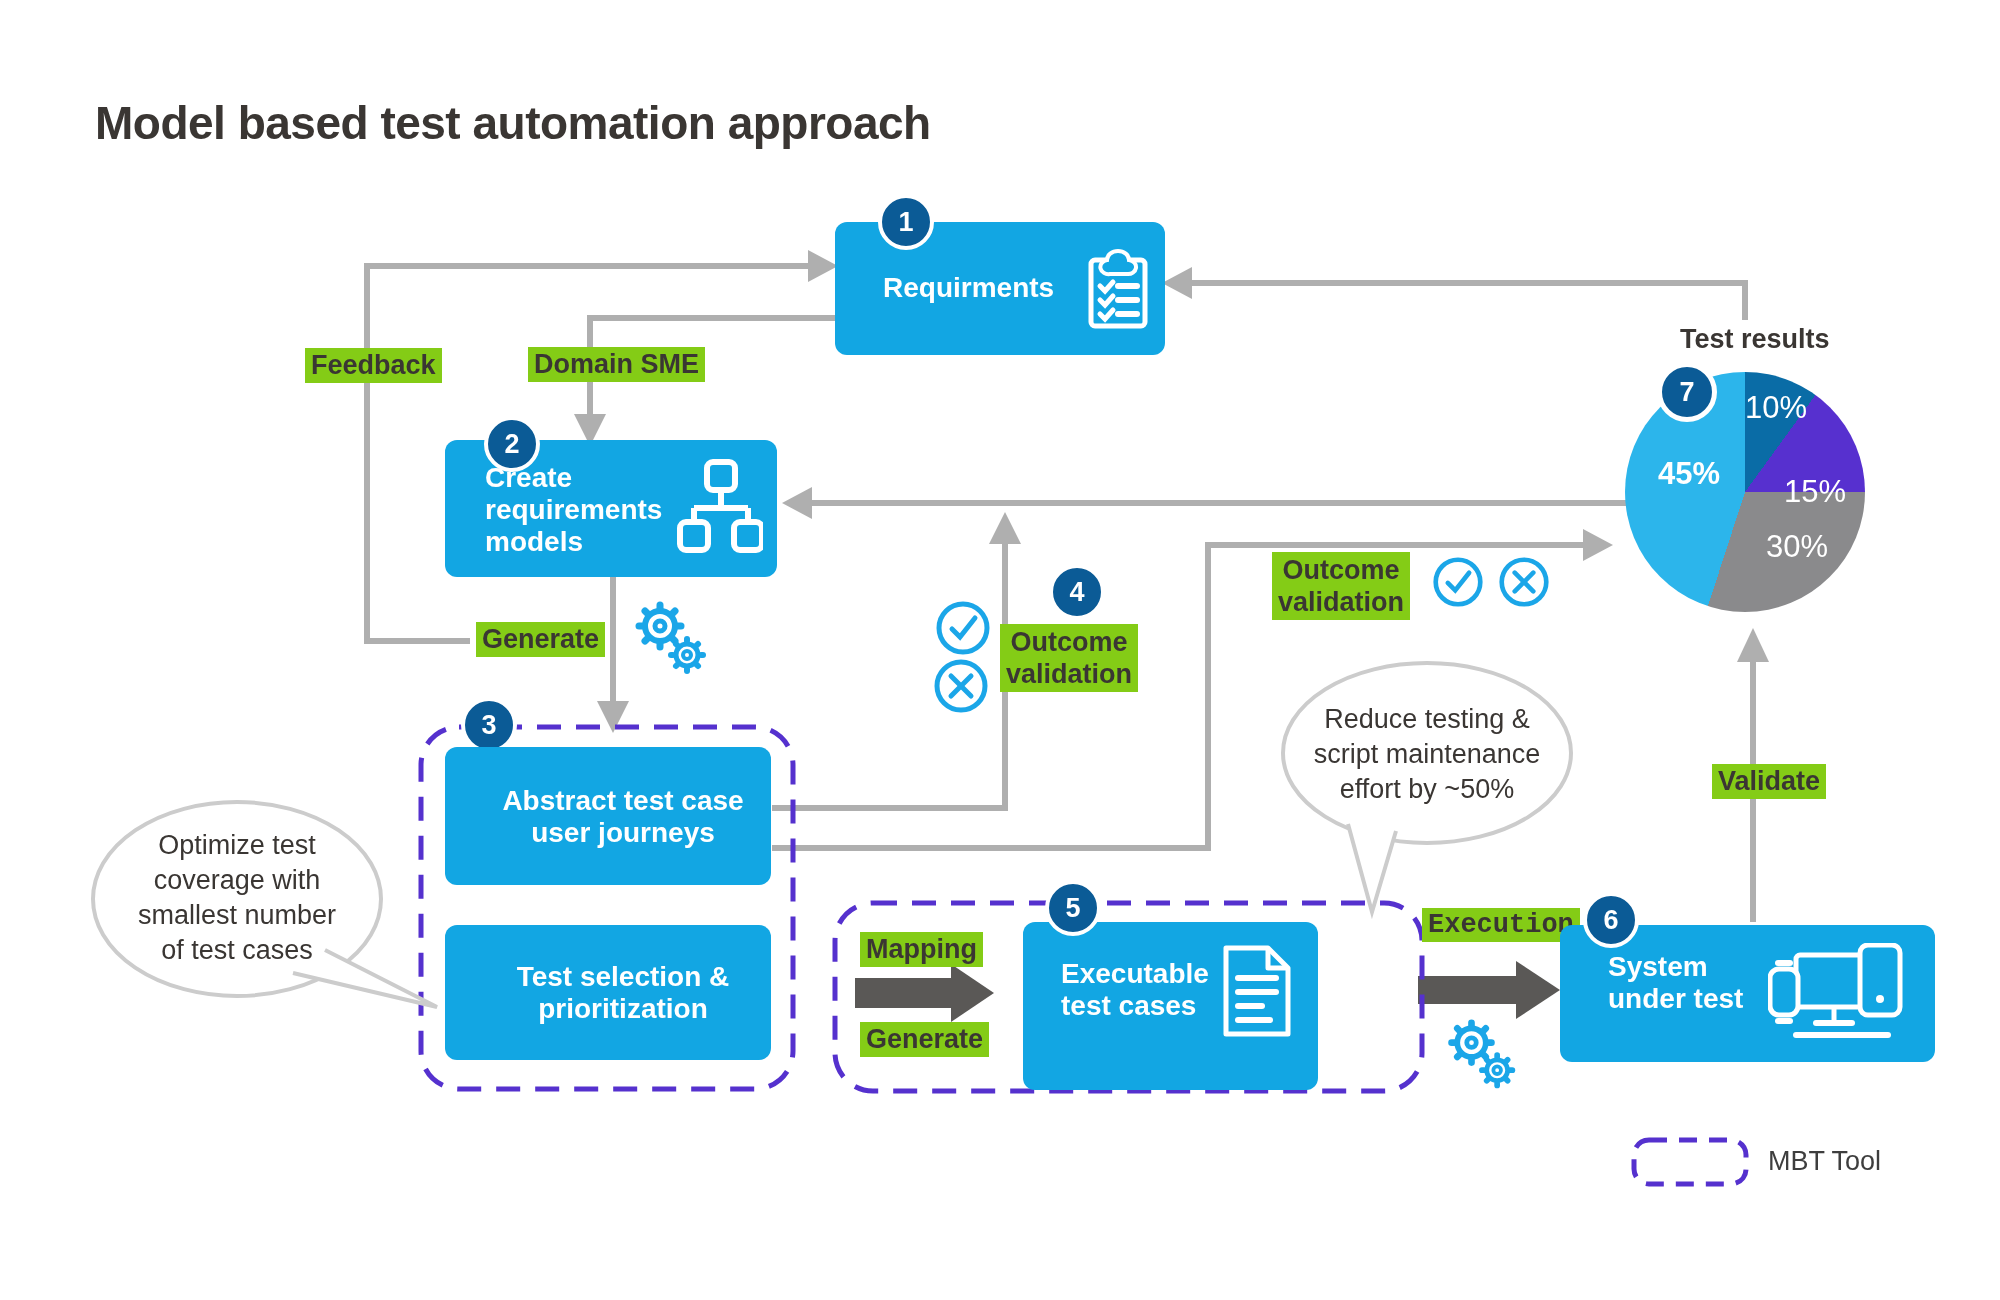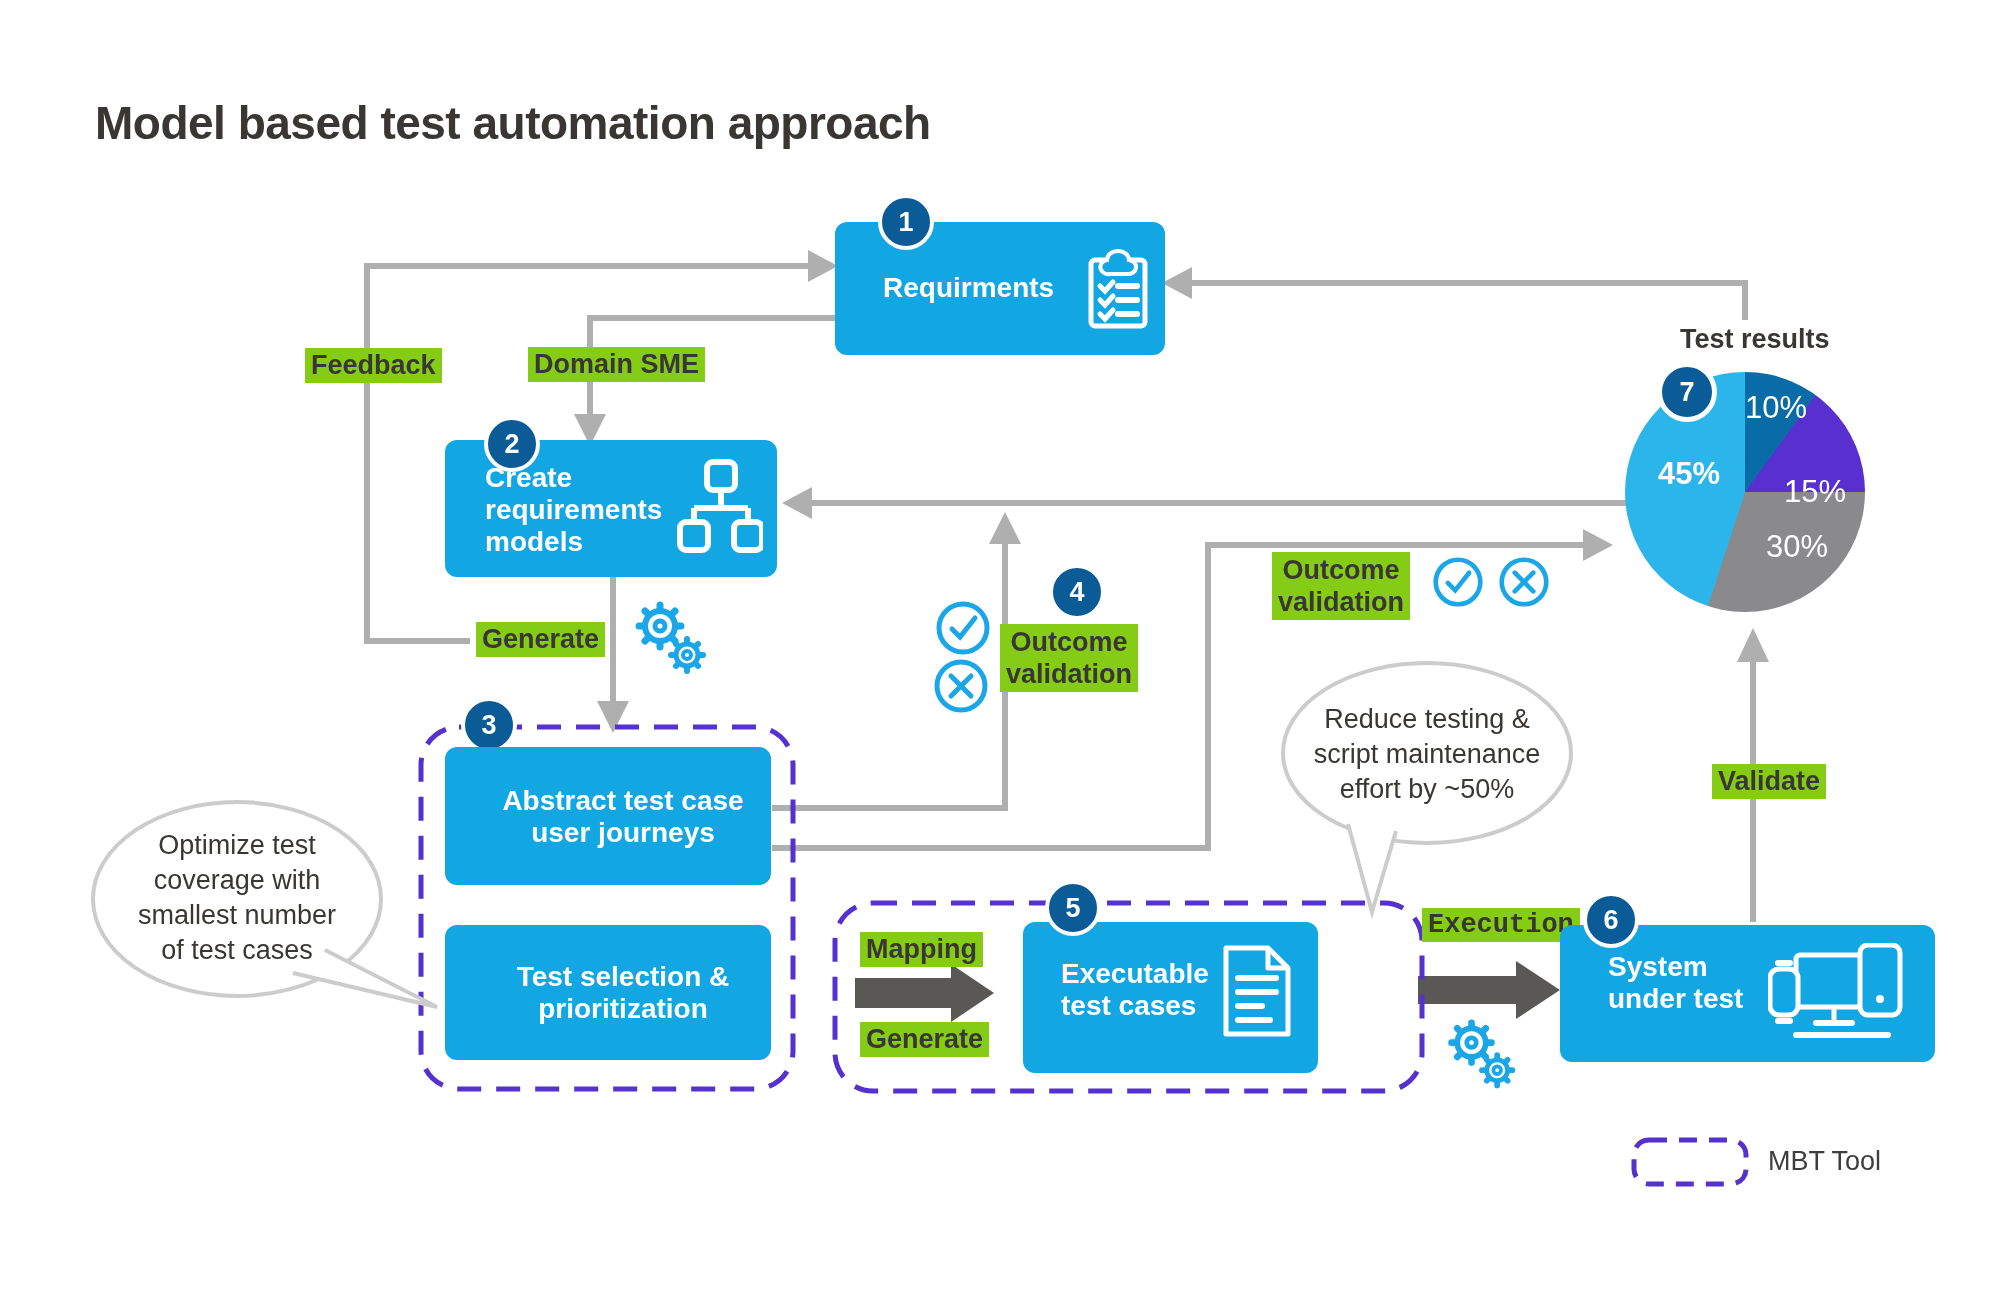--- a/index.html
+++ b/index.html
@@ -195,21 +195,21 @@
   </svg>
   <svg class="icon" style="left:1498px;top:556px;" width="52" height="52" viewBox="0 0 56 56">
     <circle cx="28" cy="28" r="24" fill="none" stroke="#1BA6E8" stroke-width="5"></circle>
     <line x1="18" y1="18" x2="38" y2="38" stroke="#1BA6E8" stroke-width="5" stroke-linecap="round"></line>
     <line x1="38" y1="18" x2="18" y2="38" stroke="#1BA6E8" stroke-width="5" stroke-linecap="round"></line>
   </svg>
 
   <div class="lbl" style="left:860px;top:932px;">Mapping</div>
   <div class="lbl" style="left:860px;top:1022px;">Generate</div>
 
-  <div class="node" style="left:1023px;top:922px;width:295px;height:151px;">
+  <div class="node" style="left:1023px;top:922px;width:295px;height:168px;">
     <div class="txt" style="left:38px;top:36px;">
       <div>Executable</div>
       <div>test cases</div>
     </div>
     <svg class="icon" style="left:195px;top:22px;" width="78" height="94" viewBox="0 0 78 94">
       <path d="M8 4 H50 L70 24 V90 H8 Z" fill="none" stroke="#fff" stroke-width="5" stroke-linejoin="round"></path>
       <path d="M50 4 V24 H70" fill="none" stroke="#fff" stroke-width="5" stroke-linejoin="round"></path>
       <line x1="20" y1="34" x2="58" y2="34" stroke="#fff" stroke-width="6" stroke-linecap="round"></line>
       <line x1="20" y1="48" x2="58" y2="48" stroke="#fff" stroke-width="6" stroke-linecap="round"></line>
       <line x1="20" y1="62" x2="44" y2="62" stroke="#fff" stroke-width="6" stroke-linecap="round"></line>

